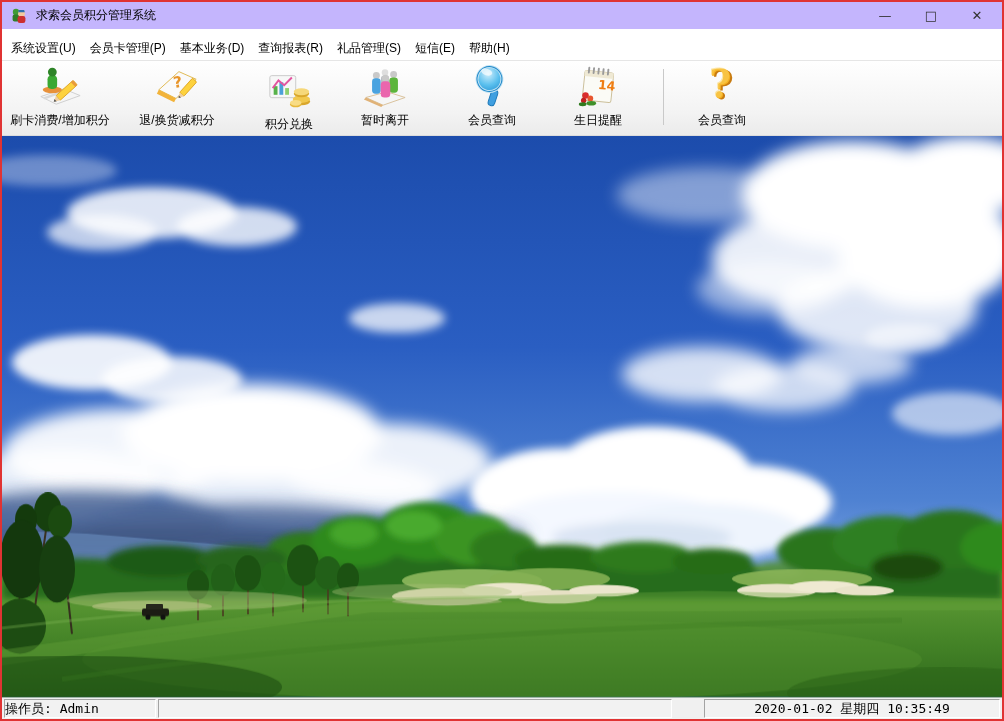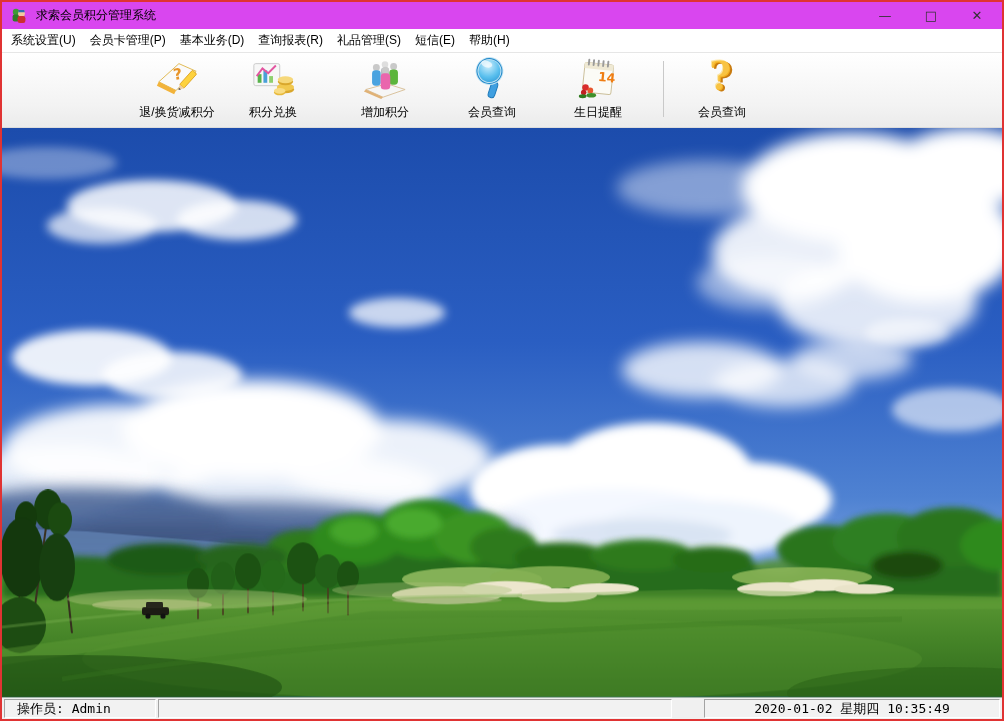--- a/index.html
+++ b/index.html
@@ -4,49 +4,49 @@
 <style>
   * { margin:0; padding:0; box-sizing:border-box; }
   html,body { width:1004px; height:721px; background:#888; }
   body { font-family:"Liberation Sans","DejaVu Sans",sans-serif; }
   .window {
     position:relative; width:1004px; height:721px;
     border:2px solid #e03333; background:#fff;
     display:flex; flex-direction:column; overflow:hidden;
   }
   
-  .titlebar { height:27px; background:#d946ef; display:flex; align-items:center; flex:0 0 auto; }
+  .titlebar { height:27px; background:#c4b5fd; display:flex; align-items:center; flex:0 0 auto; }
   .titlebar .app-icon { width:17px; height:17px; margin:0 9px 0 8px; flex:0 0 auto; }
   .titlebar .title { font-size:12px; color:#000; }
   .titlebar .spacer { flex:1; }
   .win-btn { width:46px; height:27px; display:flex; align-items:center; justify-content:center;
     font-size:13px; color:#333; cursor:pointer; font-family:"DejaVu Sans",sans-serif; }
   .win-btn.close { margin-right:2px; }
   
   .menubar { height:24px; background:#fff; display:flex; align-items:center; padding-left:2px;
-    border-bottom:1px solid #e6e6e6; flex:0 0 auto; }
+    border-bottom:1px solid #e6e6e6; flex:0 0 auto;margin-top:8px; }
   .menu-item { font-size:12px; color:#000; padding:3px 7px; cursor:pointer; }
   
   .toolbar { height:75px; background:linear-gradient(#ffffff,#f3f3f3 70%,#ebebeb);
     position:relative; border-bottom:1px solid #dcdcdc; flex:0 0 auto; }
   .tool-btn { position:absolute; top:2px; height:70px; display:flex; flex-direction:column;
     align-items:center; justify-content:flex-start; cursor:pointer; }
   .tool-btn .ticon { width:46px; height:46px; flex:0 0 auto; }
   .tool-btn .tlabel { font-size:12px; color:#000; white-space:nowrap; margin-top:3px; }
   .tool-sep { position:absolute; top:8px; left:661px; width:1px; height:56px; background:#c9c9c9; }
   
   .main { flex:1 1 auto; position:relative; overflow:hidden; background:#2a5ec2; }
   .main svg.photo { position:absolute; inset:0; width:100%; height:100%; display:block; }
   
   .statusbar { height:22px; background:#f0f0f0; display:flex; align-items:stretch;
     padding:1px 2px; gap:2px; flex:0 0 auto; border-top:1px solid #9fb4a8;
     font-family:"DejaVu Sans Mono","Liberation Mono",monospace; }
   .status-panel { border:1px solid; border-color:#a3a3a3 #ffffff #ffffff #a3a3a3;
     background:#f2f2f2; display:flex; align-items:center; font-size:13px; color:#000; }
-  .status-panel.operator { width:152px; padding-left:12px; flex:0 0 auto; }
+  .status-panel.operator { width:152px; padding-left:0; flex:0 0 auto; }
   .status-panel.middle { flex:1 1 auto; }
   .status-panel.datetime { width:296px; justify-content:center; flex:0 0 auto;margin-left:30px; }
 </style>
 </head>
 <body>
 
 <div class="window">
 
   <div class="titlebar">
     <svg class="app-icon" viewBox="0 0 17 17">
@@ -68,36 +68,52 @@
     <span class="menu-item">会员卡管理(P)</span>
     <span class="menu-item">基本业务(D)</span>
     <span class="menu-item">查询报表(R)</span>
     <span class="menu-item">礼品管理(S)</span>
     <span class="menu-item">短信(E)</span>
     <span class="menu-item">帮助(H)</span>
   </div>
 
   <div class="toolbar">
 
+    <div class="tool-btn" style="left:2px;width:112px;">
+      <svg class="ticon" viewBox="0 0 48 48">
+        <polygon points="4,35 28,27 45,34 20,43" fill="#f5f5f5" stroke="#cfcfcf" stroke-width="1"></polygon>
+        <polygon points="6,36 26,29 27,31 8,38" fill="#d9d9d9"></polygon>
+        <ellipse cx="16" cy="28" rx="10" ry="3.6" fill="#e8913a"></ellipse>
+        <rect x="11" y="13" width="10" height="14" rx="4" fill="#3aa832"></rect>
+        <circle cx="16" cy="9.5" r="4.6" fill="#2e8427"></circle>
+        <g transform="rotate(-42 30 29)">
+          <rect x="19" y="26" width="24" height="6.5" rx="1" fill="#fdd23e" stroke="#d99b16" stroke-width="0.8"></rect>
+          <polygon points="19,26 13,29.2 19,32.5" fill="#f0cfa0"></polygon>
+          <polygon points="15.5,27.4 13,29.2 15.5,31" fill="#555"></polygon>
+          <rect x="40" y="26" width="3" height="6.5" fill="#e89a3c"></rect>
+        </g>
+      </svg>
+      <span class="tlabel">刷卡消费/增加积分</span>
+    </div>
 
     <div class="tool-btn" style="left:127px;width:96px;">
       <svg class="ticon" viewBox="0 0 48 48">
         <polygon points="5,28 26,9 44,17 23,37" fill="#fafafa" stroke="#e0b84e" stroke-width="1"></polygon>
         <polygon points="5,28 23,37 21,41 3,32" fill="#f2b33a"></polygon>
         <text x="21" y="26" font-size="16" font-weight="bold" fill="#e8952a" transform="rotate(-8 21 26)" font-family="'DejaVu Sans',sans-serif">?</text>
         <g transform="rotate(-48 35 26)">
           <rect x="26" y="23" width="20" height="6" rx="1" fill="#fdd23e" stroke="#d99b16" stroke-width="0.8"></rect>
           <polygon points="26,23 21,26 26,29" fill="#f0cfa0"></polygon>
           <polygon points="23,24.6 21,26 23,27.6" fill="#555"></polygon>
         </g>
       </svg>
       <span class="tlabel">退/换货减积分</span>
     </div>
 
-    <div class="tool-btn" style="left:231px;width:80px;">
+    <div class="tool-btn" style="left:247px;width:80px;justify-content:flex-end;">
       <svg class="ticon" viewBox="0 0 48 48">
         <rect x="4" y="9" width="27" height="23" rx="2" fill="#f7f7f7" stroke="#c9c9c9"></rect>
         <rect x="8" y="20" width="4" height="9" fill="#57b24a"></rect>
         <rect x="14" y="16" width="4" height="13" fill="#4aa0d8"></rect>
         <rect x="20" y="22" width="4" height="7" fill="#8ed06e"></rect>
         <polyline points="7,22 13,14 19,19 27,11" fill="none" stroke="#e255a0" stroke-width="2"></polyline>
         <g>
           <ellipse cx="37" cy="36" rx="9" ry="4" fill="#d9a72c"></ellipse>
           <ellipse cx="37" cy="33.5" rx="9" ry="4" fill="#f1c84e"></ellipse>
           <ellipse cx="37" cy="28" rx="8" ry="3.6" fill="#d9a72c"></ellipse>
@@ -115,21 +131,21 @@
         <polygon points="4,36 22,44 20,46 2,38" fill="#e0b277"></polygon>
         <circle cx="15" cy="13" r="3.6" fill="#c9c9c9"></circle>
         <rect x="10.5" y="16" width="9" height="16" rx="3.5" fill="#4aa3e0"></rect>
         <circle cx="33" cy="12" r="3.6" fill="#c9c9c9"></circle>
         <rect x="28.5" y="15" width="9" height="16" rx="3.5" fill="#5cb53c"></rect>
         <circle cx="24" cy="10" r="3.4" fill="#dedede"></circle>
         <rect x="19.8" y="13" width="8.4" height="15" rx="3.4" fill="#b9bdc4"></rect>
         <circle cx="24.5" cy="16" r="3.8" fill="#c9c9c9"></circle>
         <rect x="19.5" y="19" width="10" height="17" rx="4" fill="#ea66ad"></rect>
       </svg>
-      <span class="tlabel">增加积分</span>
+      <span class="tlabel">暂时离开</span>
     </div>
 
     <div class="tool-btn" style="left:450px;width:80px;">
       <svg class="ticon" viewBox="0 0 48 48">
         <defs>
           <radialGradient id="lensG" cx="0.38" cy="0.32" r="0.9">
             <stop offset="0" stop-color="#cfeefc"></stop>
               <stop offset="0.5" stop-color="#5bc0ee"></stop>
               <stop offset="1" stop-color="#1887cc"></stop>
           </radialGradient>

